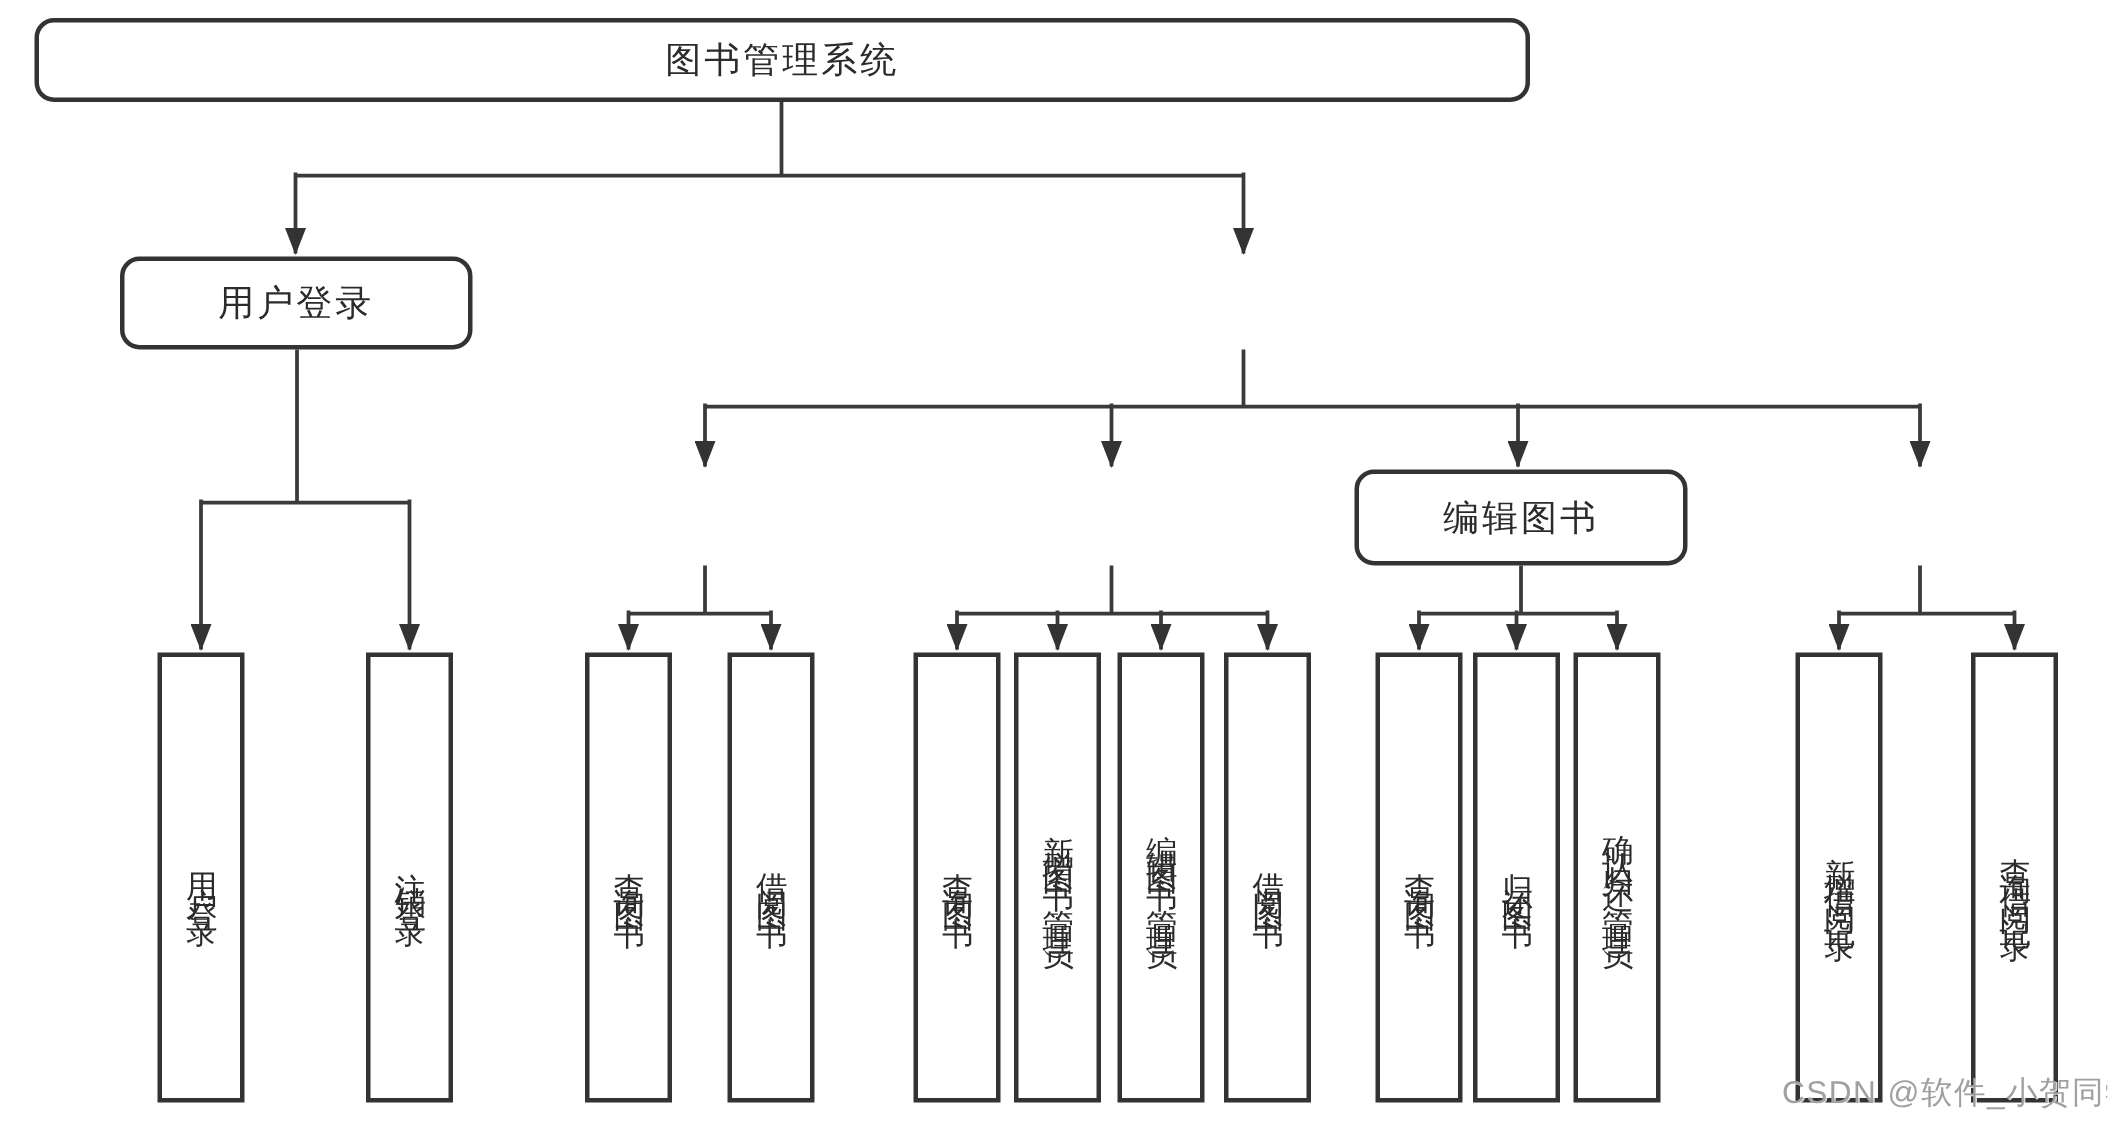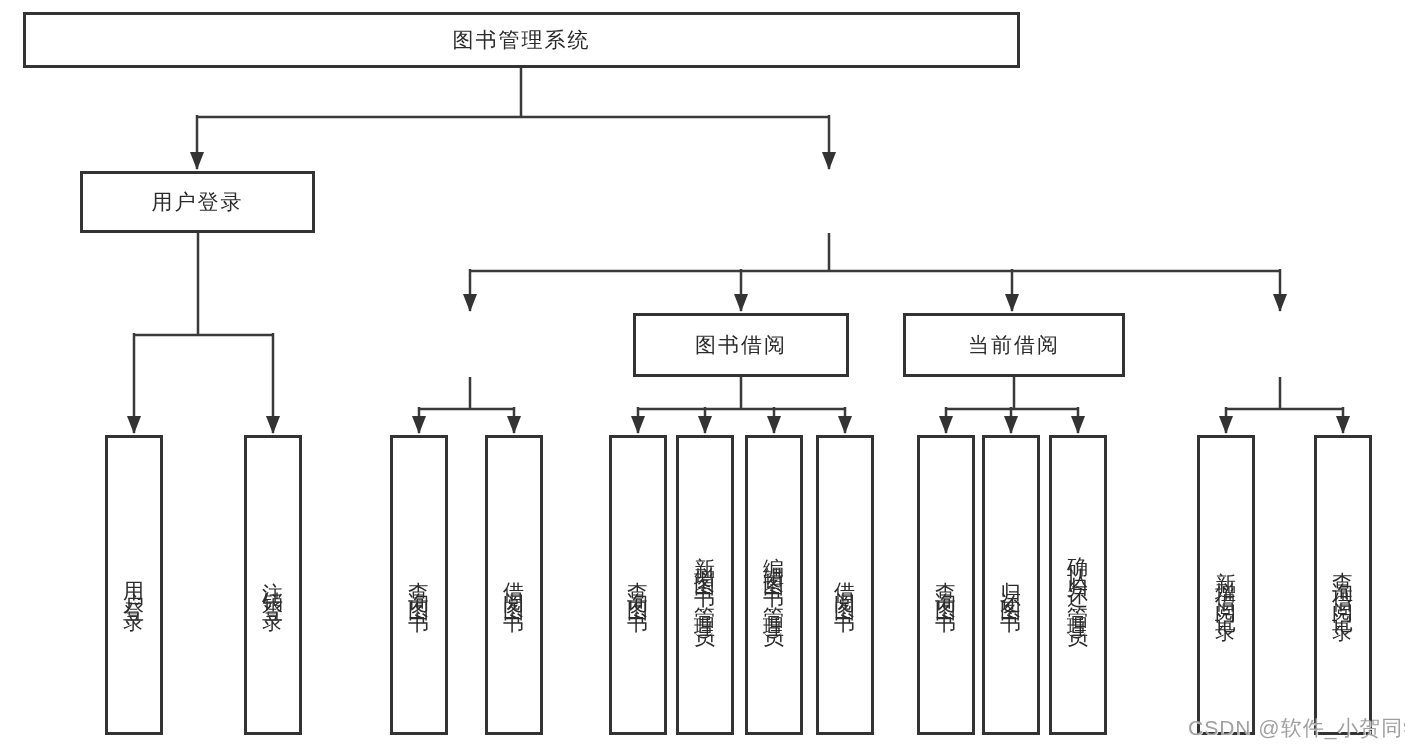--- a/index.html
+++ b/index.html
@@ -13,21 +13,21 @@
   svg.wires{position:absolute;left:0;top:0;z-index:0;}
   .box{
     position:absolute;
     box-sizing:border-box;
     background:#ffffff;
     border:3px solid #333333;
     display:flex;align-items:center;justify-content:center;
     color:#2b2b2b;
     z-index:1;
   }
-  .box.h{font-size:21px;letter-spacing:2px;}
+  .box.h{font-size:24px;letter-spacing:2px;border-radius:13px;}
   .box.v{
     writing-mode:vertical-rl;
     text-orientation:mixed;
     font-size:21px;
     letter-spacing:10px;
     line-height:1;
     top:435px;width:58px;height:300px;
   }
   .watermark{
     position:absolute;
@@ -86,22 +86,21 @@
 
       <line x1="1226" y1="407" x2="1226" y2="433" marker-end="url(#arr)"></line>
       <line x1="1343" y1="407" x2="1343" y2="433" marker-end="url(#arr)"></line>
     </g>
   </svg>
 
   <div class="box h" style="left:23px;top:12px;width:997px;height:56px">图书管理系统</div>
 
   <div class="box h" style="left:80px;top:171px;width:235px;height:62px">用户登录</div>
 
-  <div class="box h" style="left:633px;top:313px;width:216px;height:64px">图书借阅</div>
-  <div class="box h" style="left:903px;top:313px;width:222px;height:64px">当前借阅</div>
+  <div class="box h" style="left:903px;top:313px;width:222px;height:64px">编辑图书</div>
 
   <div class="box v" style="left:105px">用户登录</div>
   <div class="box v" style="left:244px">注销登录</div>
 
   <div class="box v" style="left:390px">查询图书</div>
   <div class="box v" style="left:485px">借阅图书</div>
 
   <div class="box v" style="left:609px">查询图书</div>
   <div class="box v" style="left:676px">新增图书（管理员）</div>
   <div class="box v" style="left:745px">编辑图书（管理员）</div>

